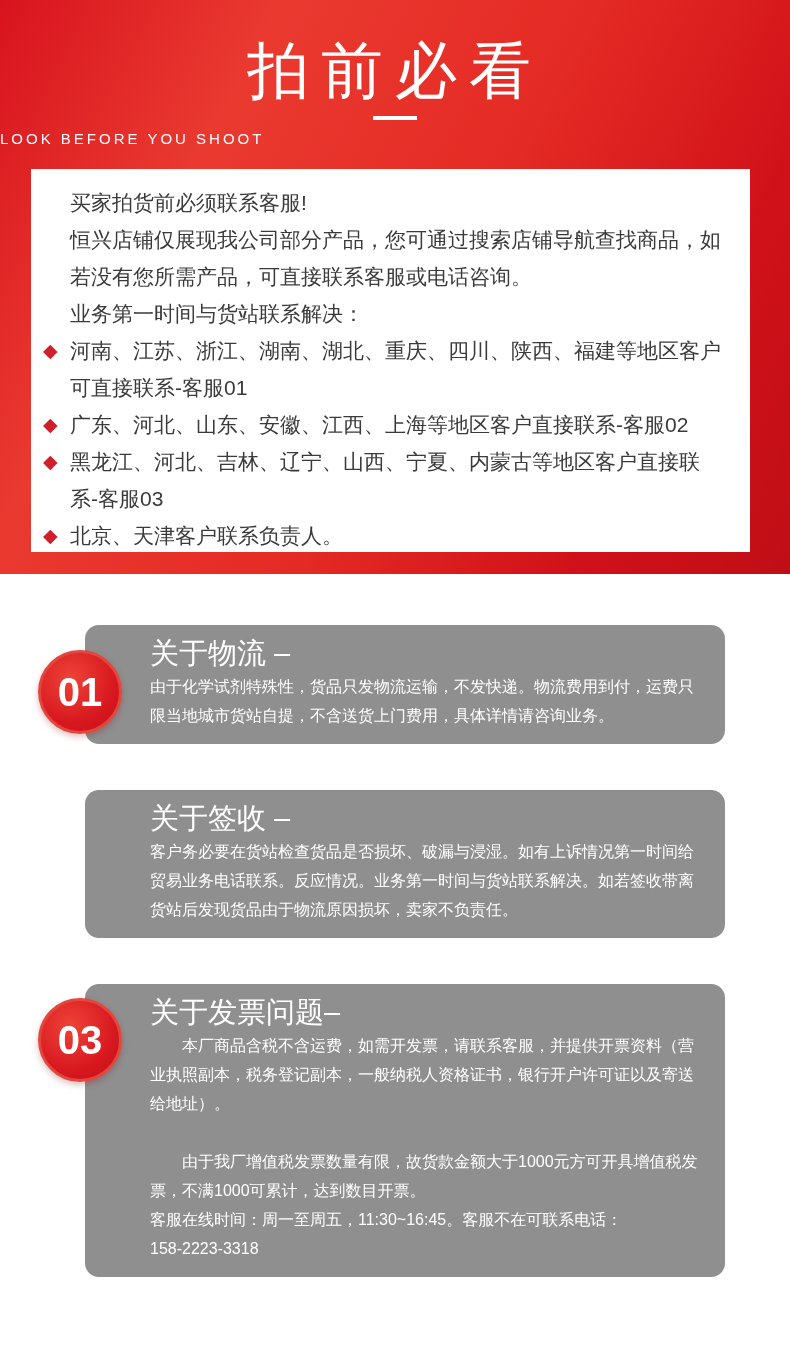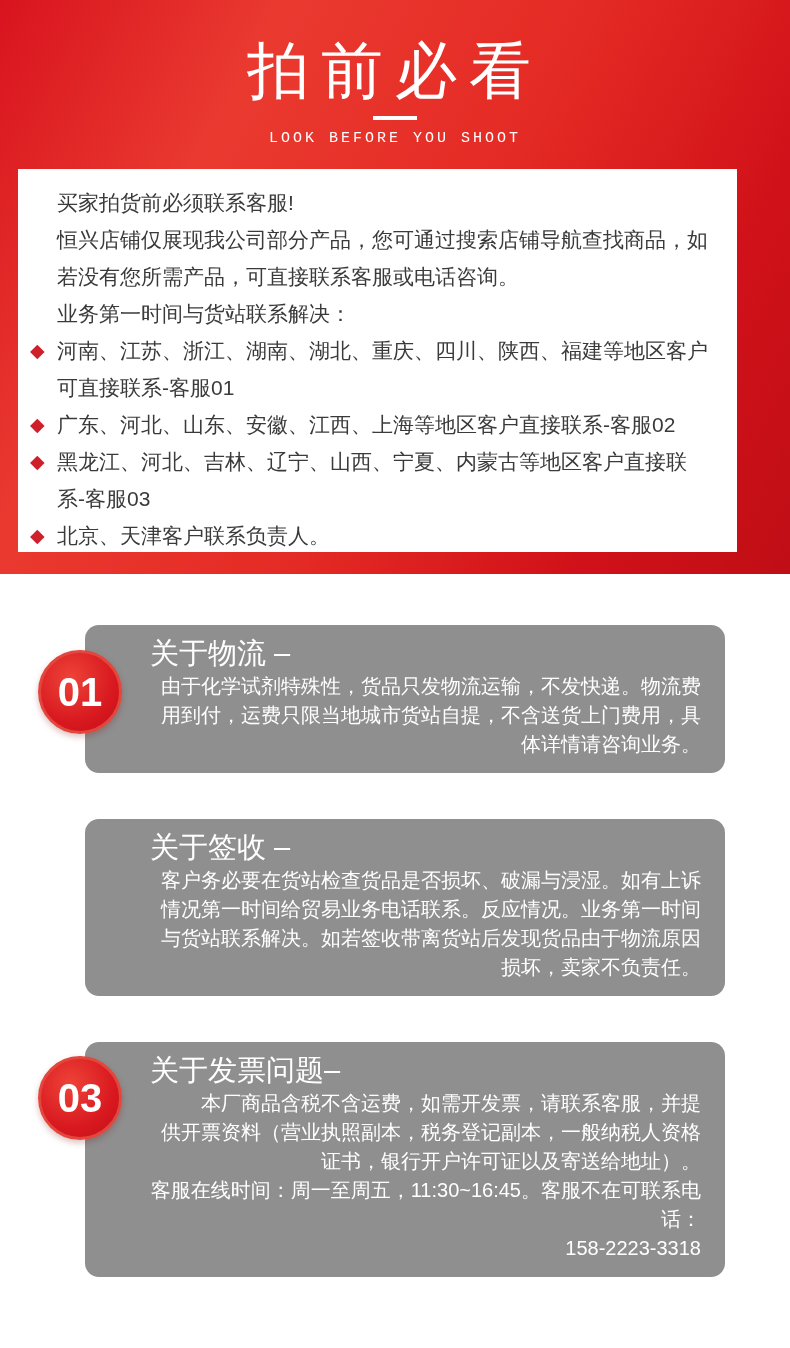--- a/index.html
+++ b/index.html
@@ -20,31 +20,29 @@
     font-weight: normal;
     letter-spacing: 12px;
     line-height: 74px;
   }
   .hero-divider {
     width: 44px; height: 4px;
     background: #ffffff;
     margin: 8px auto 10px auto;
   }
   .hero-subtitle {
-    text-align: center;
     color: #ffffff;
     font-size: 15px;
     letter-spacing: 3px;
-    font-family: Liberation Mono, monospace;
   }
 
   
   .notice-card {
     position: absolute;
-    left: 18px; top: 169px;
+    left: 31px; top: 169px;
     width: 719px; height: 383px;
     background: #ffffff;
     padding: 15px 26px 0 0;
     color: #3a3a3a;
     font-size: 21px;
     line-height: 37px;
   }
   .notice-line { padding-left: 39px; }
   .bullet-item { position: relative; padding-left: 39px; }
   .bullet-item .diamond {
@@ -61,23 +59,22 @@
     border-radius: 14px;
     color: #ffffff;
     padding: 9px 24px 14px 65px;
   }
   .section-title {
     font-size: 29px;
     font-weight: normal;
     line-height: 38px;
   }
   .section-box p {
-    font-size: 20px;
+    font-size: 16px;
     line-height: 29px;
-    text-align: right;
   }
   .section-box p.indent { text-indent: 2em; }
   .section-box p.gap-before { margin-top: 29px; }
   .number-badge {
     position: absolute;
     left: -47px;
     width: 84px; height: 84px;
     border-radius: 50%;
     background: radial-gradient(circle at 38% 32%, #ee4338 0%, #d8181f 62%, #c10f1a 100%);
     border: 3px solid #e2463d;
@@ -138,19 +135,20 @@
       <div class="section-title">关于签收 –</div>
       <p>客户务必要在货站检查货品是否损坏、破漏与浸湿。如有上诉情况第一时间给贸易业务电话联系。反应情况。业务第一时间与货站联系解决。如若签收带离货站后发现货品由于物流原因损坏，卖家不负责任。</p>
     </div>
   </div>
 
   <div class="section">
     <div class="number-badge badge-3">03</div>
     <div class="section-box">
       <div class="section-title">关于发票问题–</div>
       <p class="indent">本厂商品含税不含运费，如需开发票，请联系客服，并提供开票资料（营业执照副本，税务登记副本，一般纳税人资格证书，银行开户许可证以及寄送给地址）。</p>
+      <p class="indent gap-before">由于我厂增值税发票数量有限，故货款金额大于1000元方可开具增值税发票，不满1000可累计，达到数目开票。</p>
       <p>客服在线时间：周一至周五，11:30~16:45。客服不在可联系电话：</p>
       <p>158-2223-3318</p>
 
     </div>
   </div>
 
 </div>
 
 </body></html>

